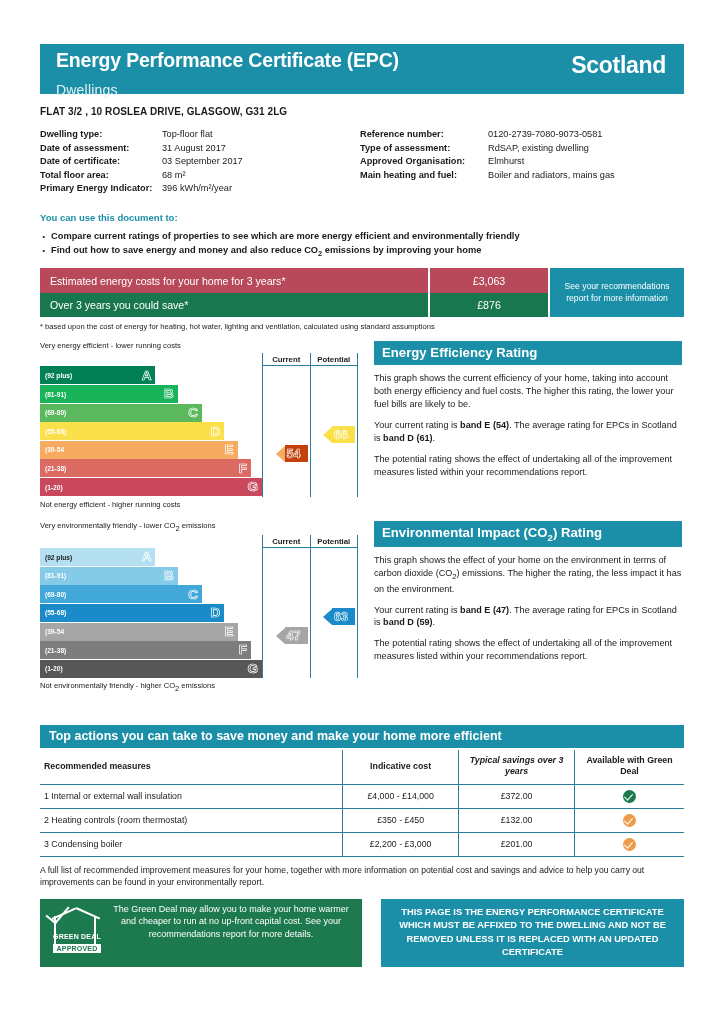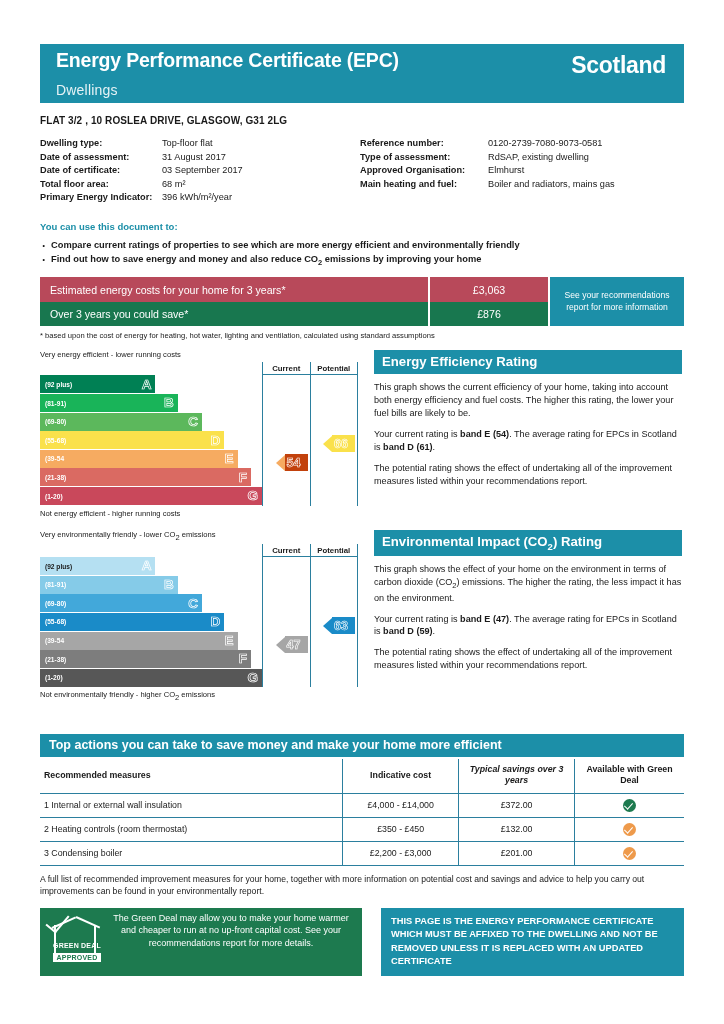--- a/index.html
+++ b/index.html
@@ -8,21 +8,21 @@
     background: #ffffff;
     font-family: "Liberation Sans", sans-serif;
     color: #1a1a1a;
   }
   .page { position: relative; width: 724px; height: 1024px; padding: 0 40px; background:#fff; }
 
   
   .hdr {
     margin-top: 44px;
     background: #1c8fa8;
-    height: 59px;
+    height: 50px;
     display: flex; align-items: flex-start; justify-content: space-between;
     padding: 6px 18px 0 16px;
   }
   .hdr-left { display:flex; flex-direction:column; }
   .hdr-title { color:#fff; font-size: 19.5px; font-weight: bold; letter-spacing:-0.2px; line-height:1.05; }
   .hdr-sub { color:#e6f3f6; font-size: 14px; margin-top: 12px; letter-spacing:0.2px;}
   .hdr-right { color:#fff; font-size: 23px; font-weight: bold; letter-spacing:-0.3px; padding-top:2px;}
 
   
   .addr { font-size: 10px; font-weight: bold; margin-top: 12px; letter-spacing:0.1px; }
@@ -116,21 +116,21 @@
   .gd-box { width:322px; height:68px; background:#1d7a4f; display:flex; align-items:flex-start; padding:4px 8px 4px 6px;}
   .gd-logo { width:62px; height:60px; position:relative; flex:none; }
   .gd-house { position:absolute; left:8px; top:13px; width:42px; height:31px; border:2.2px solid #fff; border-top:none; }
   .gd-roof-l { position:absolute; left:6px; top:15px; width:26px; height:2.2px; background:#fff; transform-origin:left center; transform:rotate(-24deg); }
   .gd-roof-r { position:absolute; left:30px; top:4px; width:26px; height:2.2px; background:#fff; transform-origin:left center; transform:rotate(24deg); }
   .gd-check { position:absolute; left:5px; top:-2px; width:13px; height:22px; border:solid #fff; border-width:0 2.6px 2.6px 0; transform:rotate(40deg); }
   .gd-t1 { position:absolute; left:5px; top:30px; width:52px; text-align:center; color:#fff; font-size:7px; font-weight:bold; letter-spacing:0.2px;}
   .gd-t2 { position:absolute; left:7px; top:41px; width:48px; text-align:center; background:#fff; color:#1d7a4f; font-size:7px; font-weight:bold; padding:1px 0; letter-spacing:0.2px;}
   .gd-text { color:#fff; font-size:9px; line-height:1.42; text-align:center; padding:0 4px; }
   .epc-box { flex:1; height:68px; background:#1c8fa8; color:#fff; font-size:9.3px; font-weight:bold;
-             line-height:1.45; display:flex; align-items:center; justify-content:center; padding:4px 10px;}
+             line-height:1.45; display:flex; align-items:center; justify-content:center; text-align:center; padding:4px 10px;}
 </style>
 </head>
 <body>
 
 <div class="page">
 
   <div class="hdr">
     <div class="hdr-left">
       <div class="hdr-title">Energy Performance Certificate (EPC)</div>
       <div class="hdr-sub">Dwellings</div>

